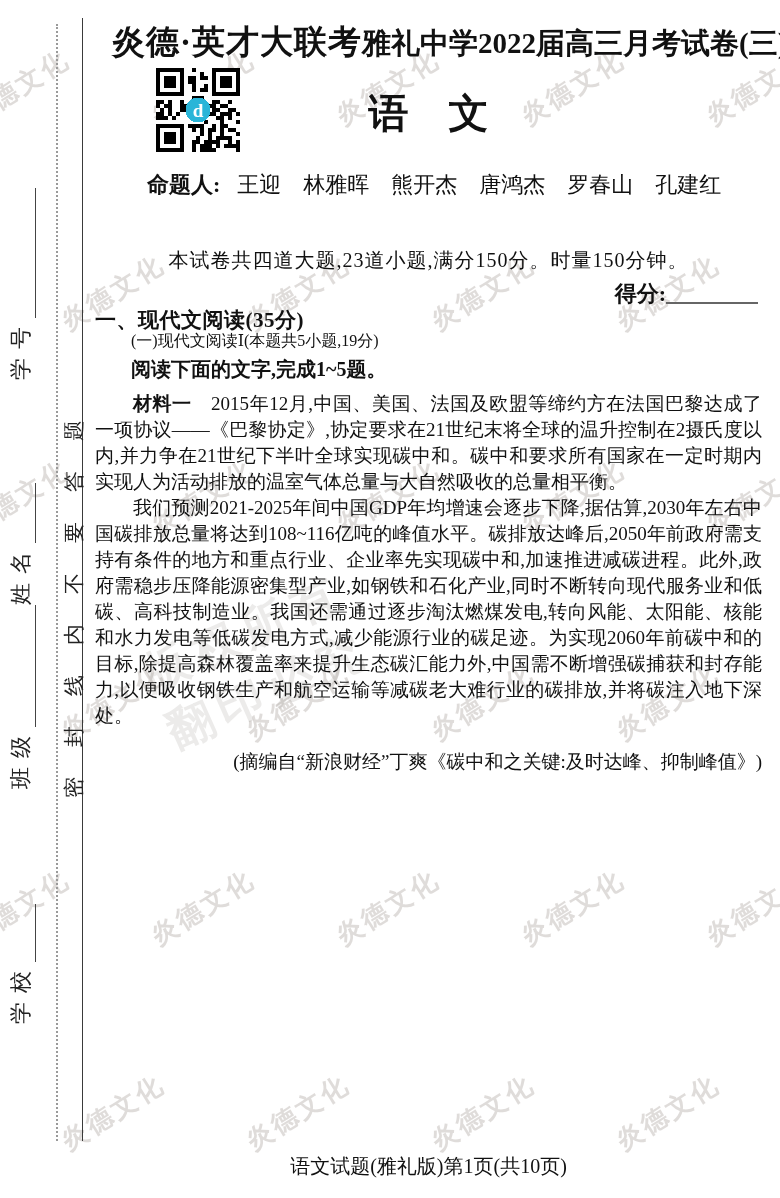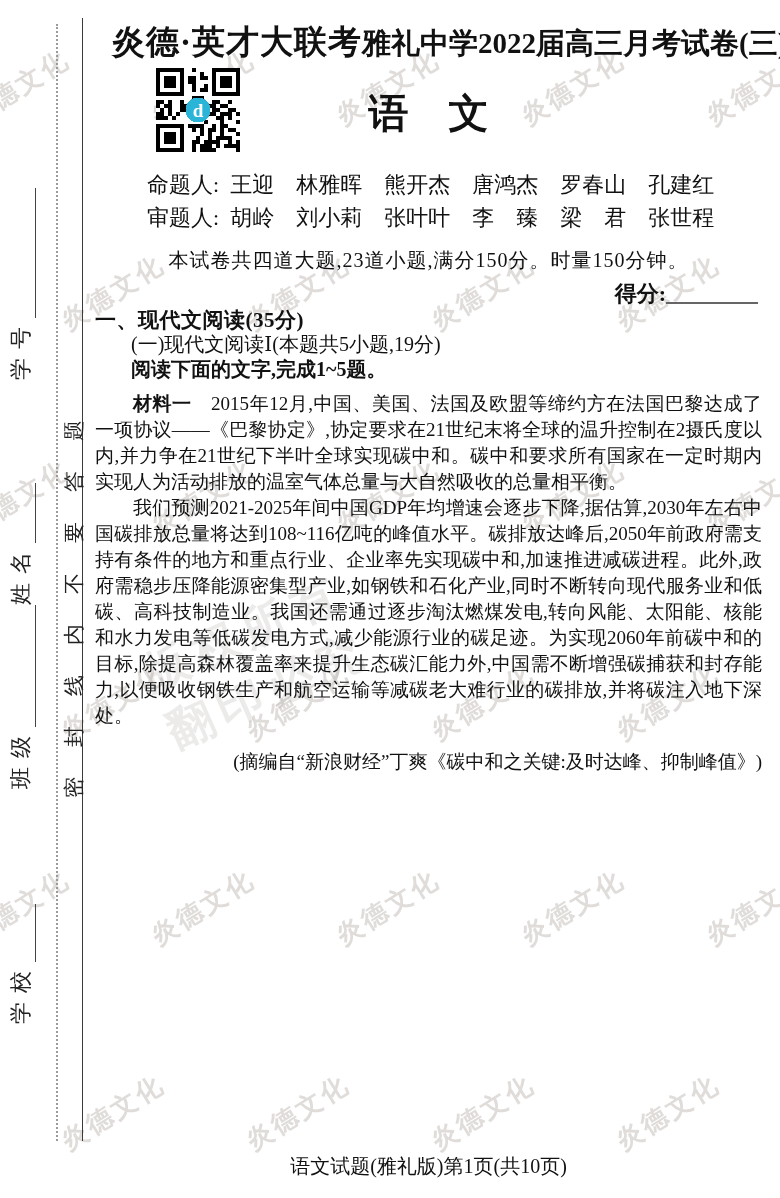--- a/index.html
+++ b/index.html
@@ -41,29 +41,29 @@
   .header-title{position:absolute;top:20px;left:112px;white-space:nowrap;}
   .brand{font-size:33px;font-weight:900;letter-spacing:1px;}
   .title-rest{font-size:29px;font-weight:600;}
   .qr{position:absolute;top:68px;left:156px;width:84px;height:84px;}
   .subject{position:absolute;top:86px;left:95px;width:667px;text-align:center;
            font-size:40px;font-weight:bold;}
   
   .meta-row{position:absolute;left:147px;font-size:22px;white-space:nowrap;}
   .setters{top:170px;}
   .reviewers{top:203px;}
-  .meta-label{font-weight:normal;margin-right:11px;}
+  .meta-label{font-weight:bold;margin-right:17px;}
   .exam-info{position:absolute;top:247px;left:95px;width:667px;text-align:center;
              font-size:20px;letter-spacing:1px;}
   .score{position:absolute;top:279px;right:22px;font-size:22px;font-weight:bold;}
   .score-blank{display:inline-block;width:92px;height:20px;border-bottom:2px solid #666;
                vertical-align:-3px;}
   
   .sec-h{position:absolute;top:306px;left:95px;font-size:21px;font-weight:bold;letter-spacing:.5px;}
-  .sec-sub{position:absolute;top:331px;left:131px;font-size:20px;}
+  .sec-sub{position:absolute;top:331px;left:131px;font-size:16px;}
   .prompt{position:absolute;top:356px;left:131px;font-size:20px;font-weight:bold;}
   
   .passage{position:absolute;top:391px;left:95px;width:667px;font-size:19px;
            line-height:26px;text-align:justify;word-break:break-all;}
   .passage p{margin:0;text-indent:2em;}
   .passage p.attr{text-align:right;text-indent:0;word-break:keep-all;margin-top:20px;}
   .plabel{font-weight:bold;}
   
   .footer{position:absolute;top:1153px;left:95px;width:667px;text-align:center;font-size:20px;}
   .footer .f-left{}
@@ -247,23 +247,20 @@
       <rect x="20" y="20" width="1" height="1" fill="#000"></rect>
       <circle cx="10.5" cy="10.5" r="3.1" fill="#2ab5d8"></circle>
       <text x="10.5" y="12.2" text-anchor="middle" font-size="4.8" font-weight="bold" fill="#fff">d</text>
     </svg>
 
   <div class="subject">语　文</div>
 
   <div class="meta-row setters">
     <span class="meta-label">命题人:</span><span>王迎　林雅晖　熊开杰　唐鸿杰　罗春山　孔建红</span>
   </div>
-  <div class="meta-row reviewers">
-    <span class="meta-label">审题人:</span><span>胡岭　刘小莉　张叶叶　李　臻　梁　君　张世程</span>
-  </div>
 
   <div class="exam-info">本试卷共四道大题,23道小题,满分150分。时量150分钟。</div>
 
   <div class="score">
     <span>得分:</span><span class="score-blank"></span>
   </div>
 
   <div class="sec-h">一、现代文阅读(35分)</div>
   <div class="sec-sub">(一)现代文阅读Ⅰ(本题共5小题,19分)</div>
   <div class="prompt">阅读下面的文字,完成1~5题。</div>

